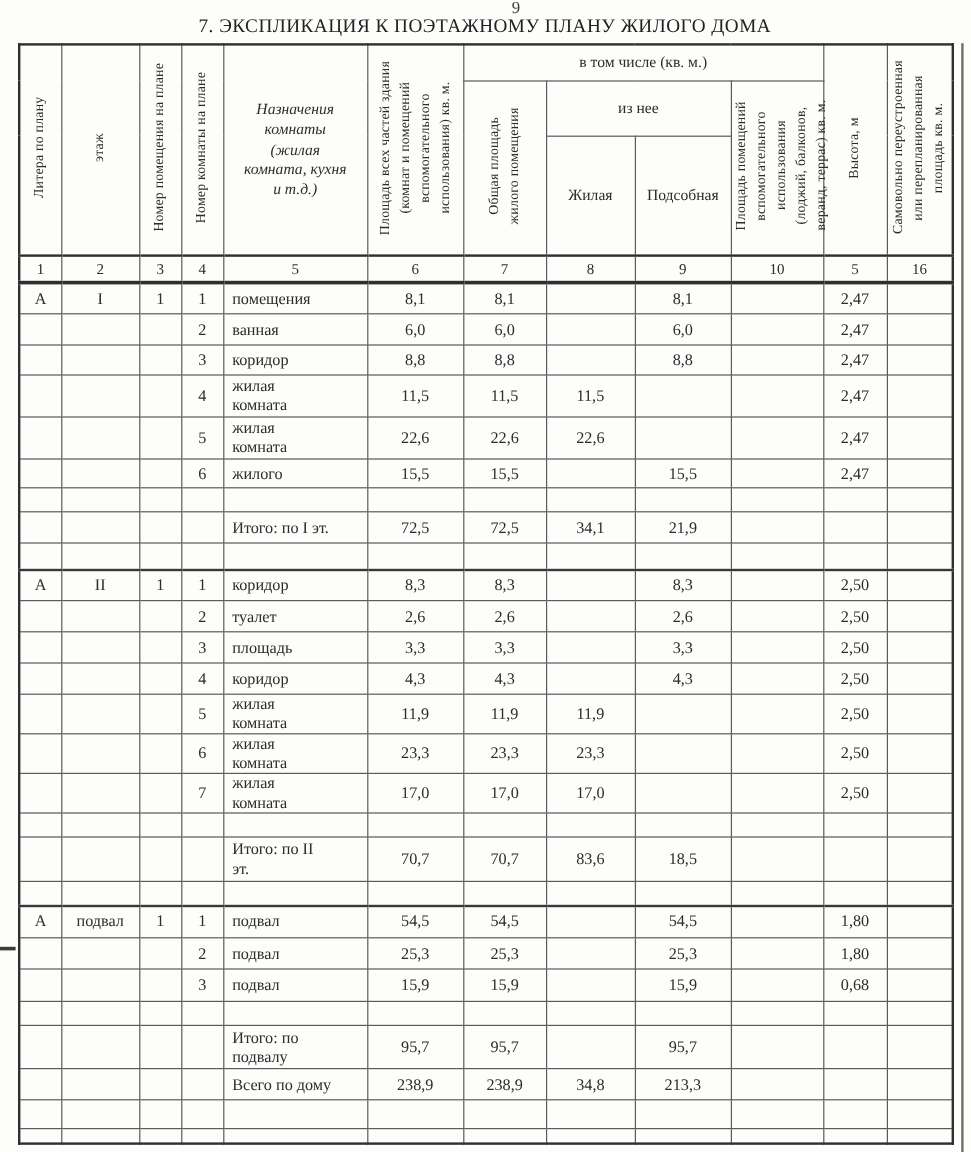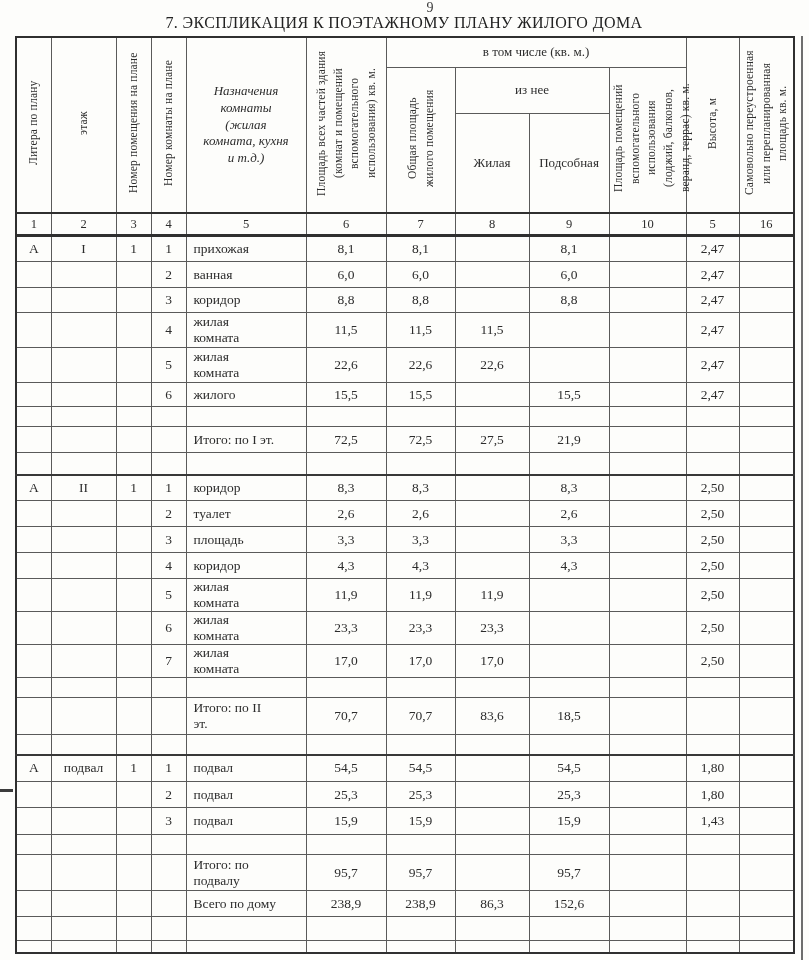--- a/index.html
+++ b/index.html
@@ -136,21 +136,21 @@
         <th>5</th>
         <th>16</th>
       </tr>
   </thead>
   <tbody>
       <tr style="height: 26px;">
         <td>А</td>
         <td>I</td>
         <td>1</td>
         <td>1</td>
-        <td class="c-name">прихожая</td>
+        <td class="c-name">помещения</td>
         <td>8,1</td>
         <td>8,1</td>
         <td></td>
         <td>8,1</td>
         <td></td>
         <td>2,47</td>
         <td></td>
       </tr>
       <tr style="height: 26px;">
         <td></td>
@@ -239,21 +239,21 @@
         <td></td>
       </tr>
       <tr style="height: 26px;">
         <td></td>
         <td></td>
         <td></td>
         <td></td>
         <td class="c-name">Итого: по I эт.</td>
         <td>72,5</td>
         <td>72,5</td>
-        <td>27,5</td>
+        <td>34,1</td>
         <td>21,9</td>
         <td></td>
         <td></td>
         <td></td>
       </tr>
       <tr style="height: 22px;">
         <td></td>
         <td></td>
         <td></td>
         <td></td>
@@ -442,21 +442,21 @@
         <td></td>
         <td></td>
         <td></td>
         <td>3</td>
         <td class="c-name">подвал</td>
         <td>15,9</td>
         <td>15,9</td>
         <td></td>
         <td>15,9</td>
         <td></td>
-        <td>1,43</td>
+        <td>0,68</td>
         <td></td>
       </tr>
       <tr style="height: 20px;">
         <td></td>
         <td></td>
         <td></td>
         <td></td>
         <td class="c-name"></td>
         <td></td>
         <td></td>
@@ -482,22 +482,22 @@
         <td></td>
       </tr>
       <tr style="height: 26px;">
         <td></td>
         <td></td>
         <td></td>
         <td></td>
         <td class="c-name">Всего по дому</td>
         <td>238,9</td>
         <td>238,9</td>
-        <td>86,3</td>
-        <td>152,6</td>
+        <td>34,8</td>
+        <td>213,3</td>
         <td></td>
         <td></td>
         <td></td>
       </tr>
       <tr style="height: 24px;">
         <td></td>
         <td></td>
         <td></td>
         <td></td>
         <td class="c-name"></td>

